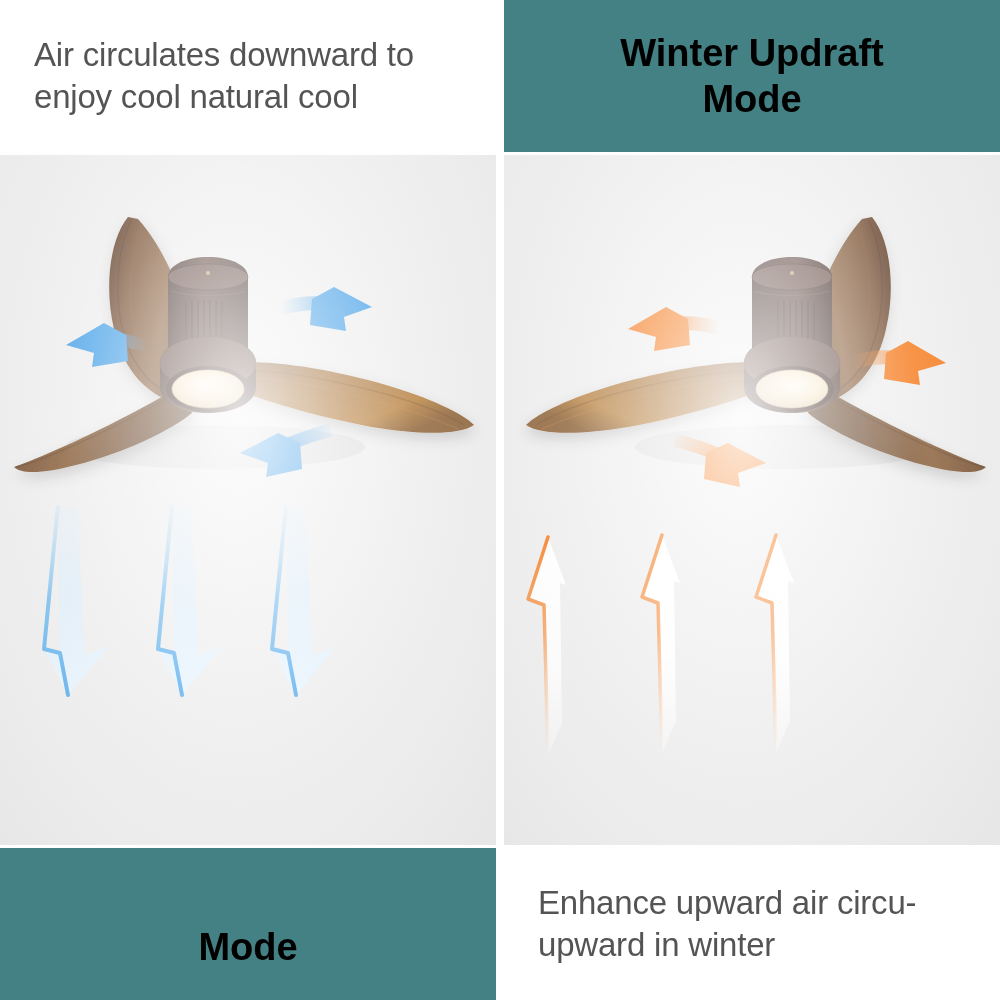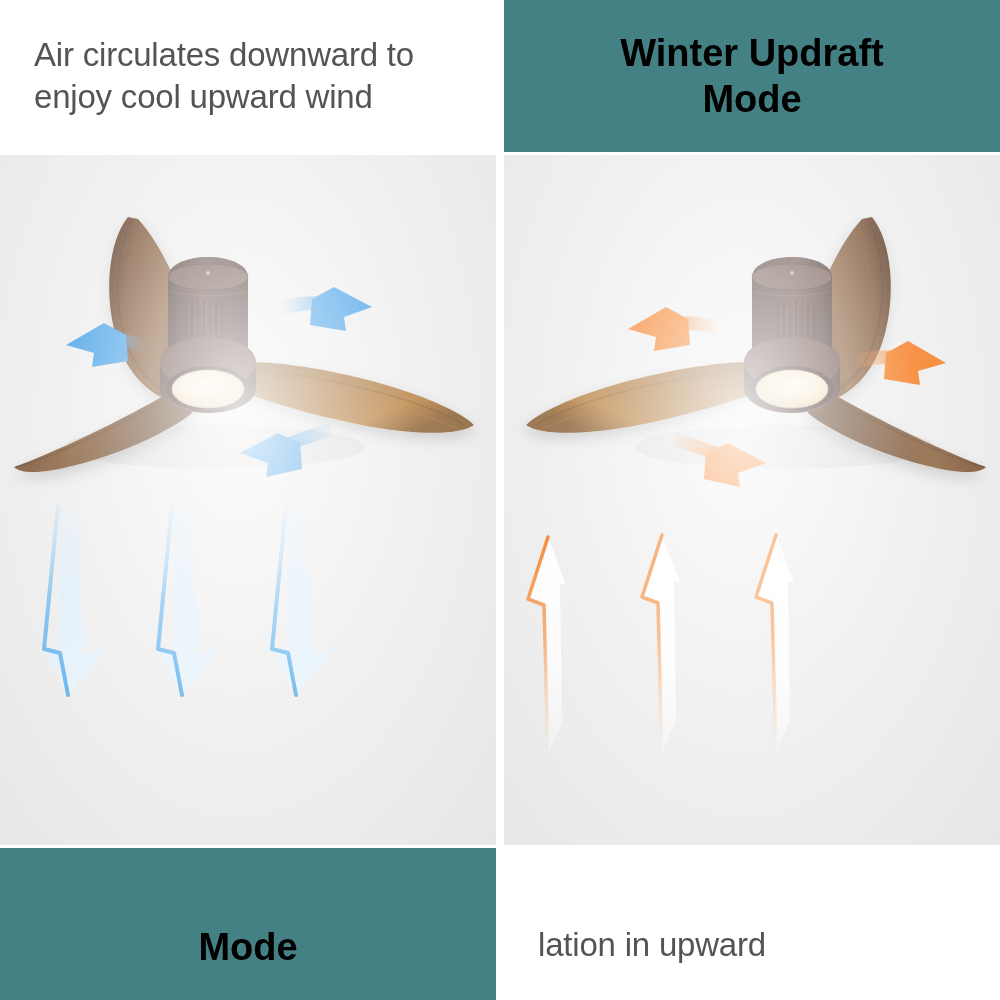--- a/index.html
+++ b/index.html
@@ -73,21 +73,21 @@
   }
 </style>
 </head>
 <body>
 
 <div class="infographic">
 
   <div class="panel caption-panel">
     <div class="caption-text">
       <span>Air circulates downward to</span><br>
-      <span>enjoy cool upward wind</span>
+      <span>enjoy cool natural cool</span>
     </div>
   </div>
 
   <div class="gapcol"></div>
 
   <div class="panel caption-panel teal">
     <div class="caption-text white">
       <span>Winter Updraft</span><br>
       <span>Mode</span>
     </div>
@@ -414,18 +414,18 @@
     <div class="caption-text white">
       <br>
       <span>Mode</span>
     </div>
   </div>
 
   <div class="gapcol"></div>
 
   <div class="panel caption-panel">
     <div class="caption-text">
-      <br>
-      <span>lation in upward</span>
+      <span>Enhance upward air circu-</span><br>
+      <span>upward in winter</span>
     </div>
   </div>
 
 </div>
 
 </body></html>

